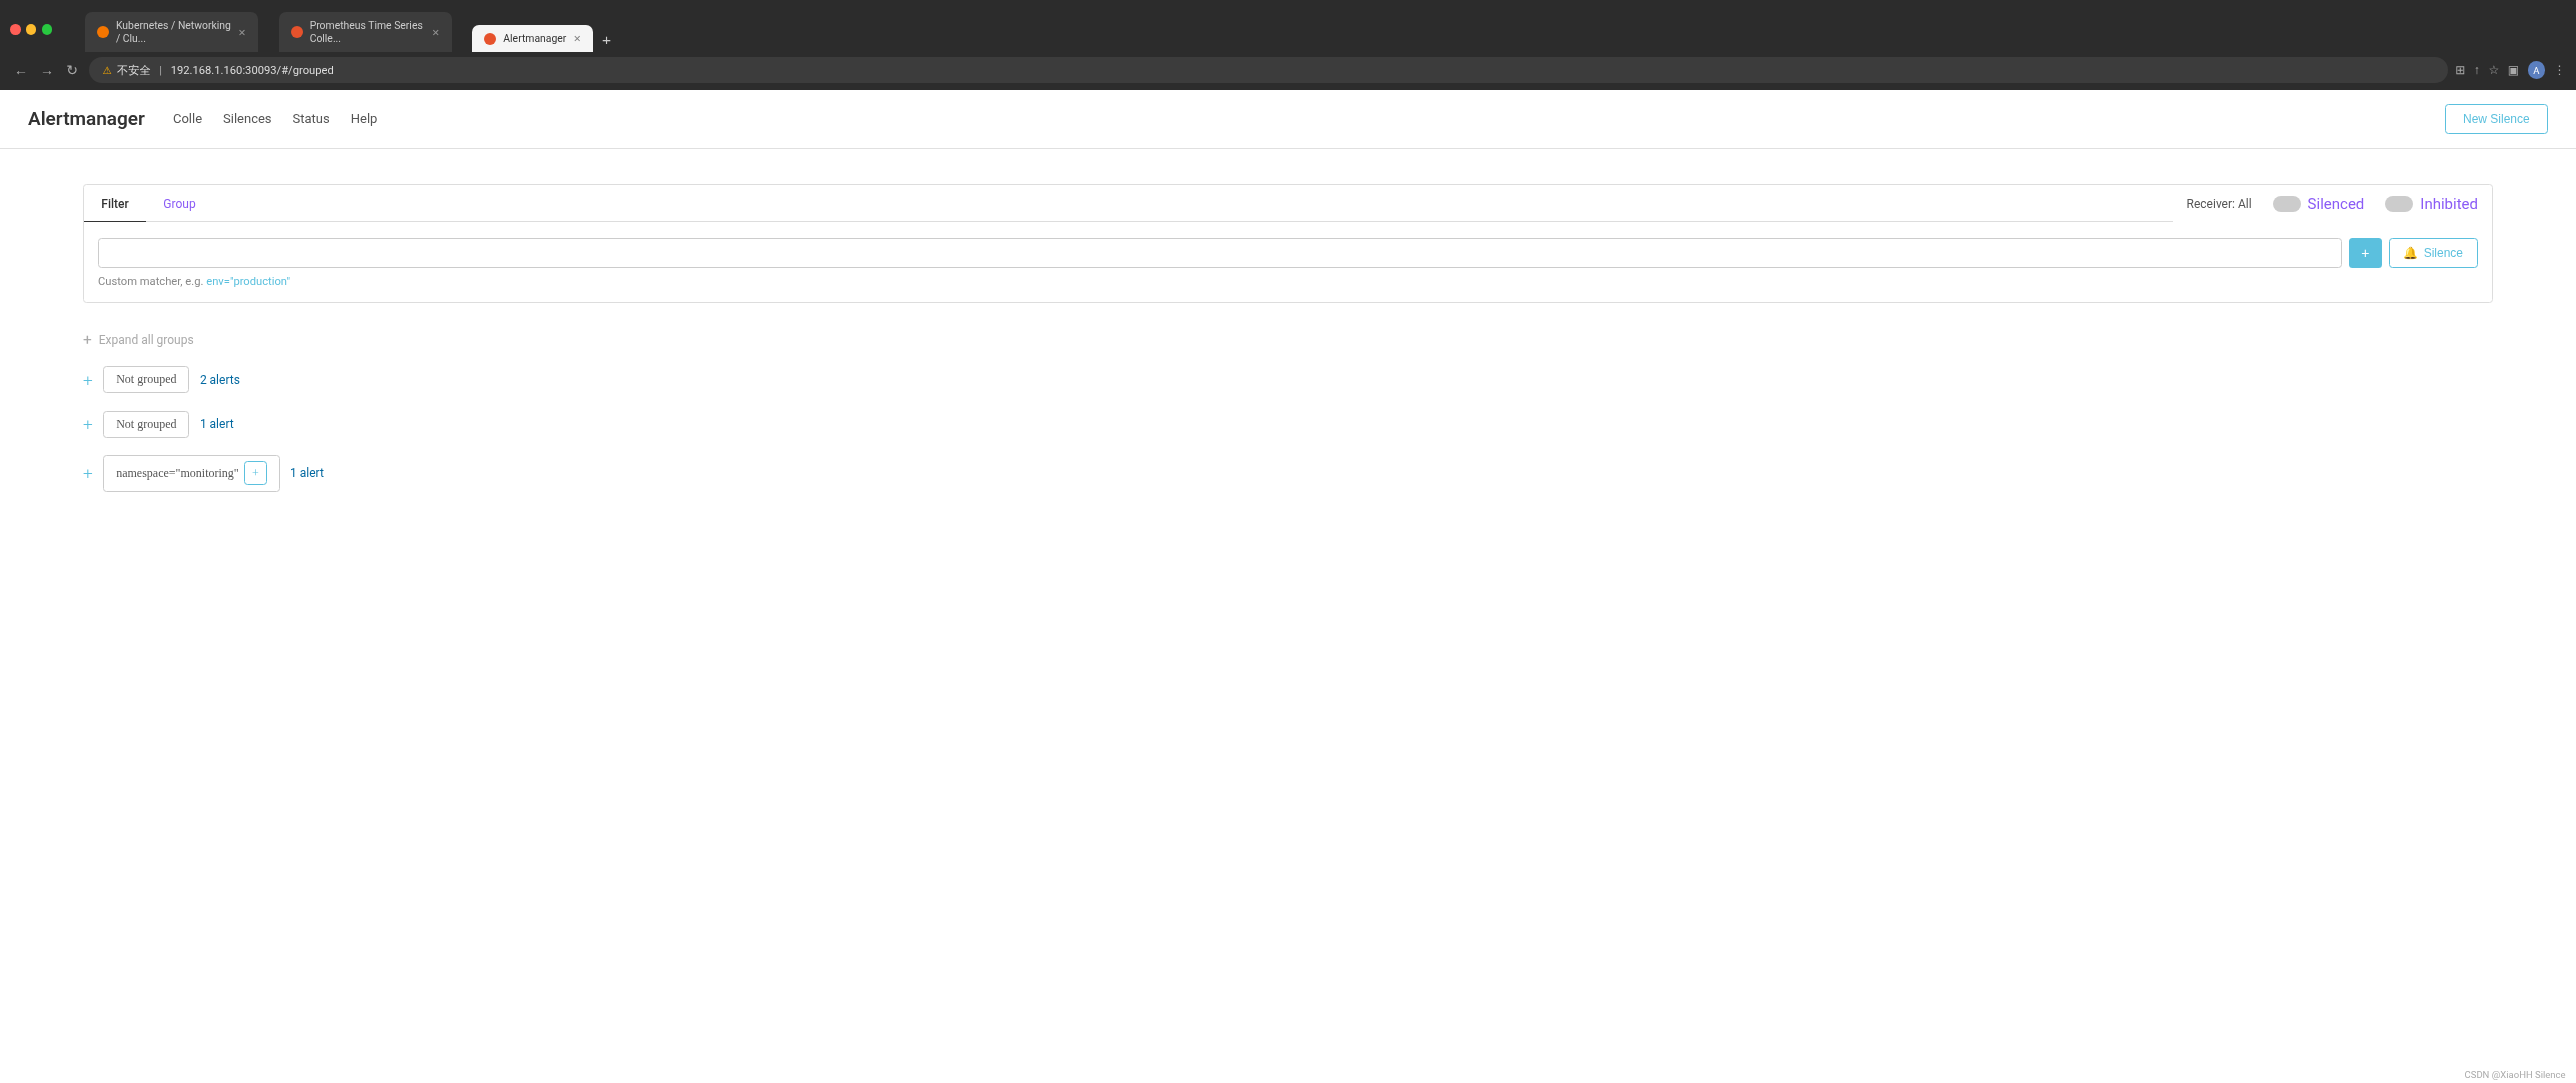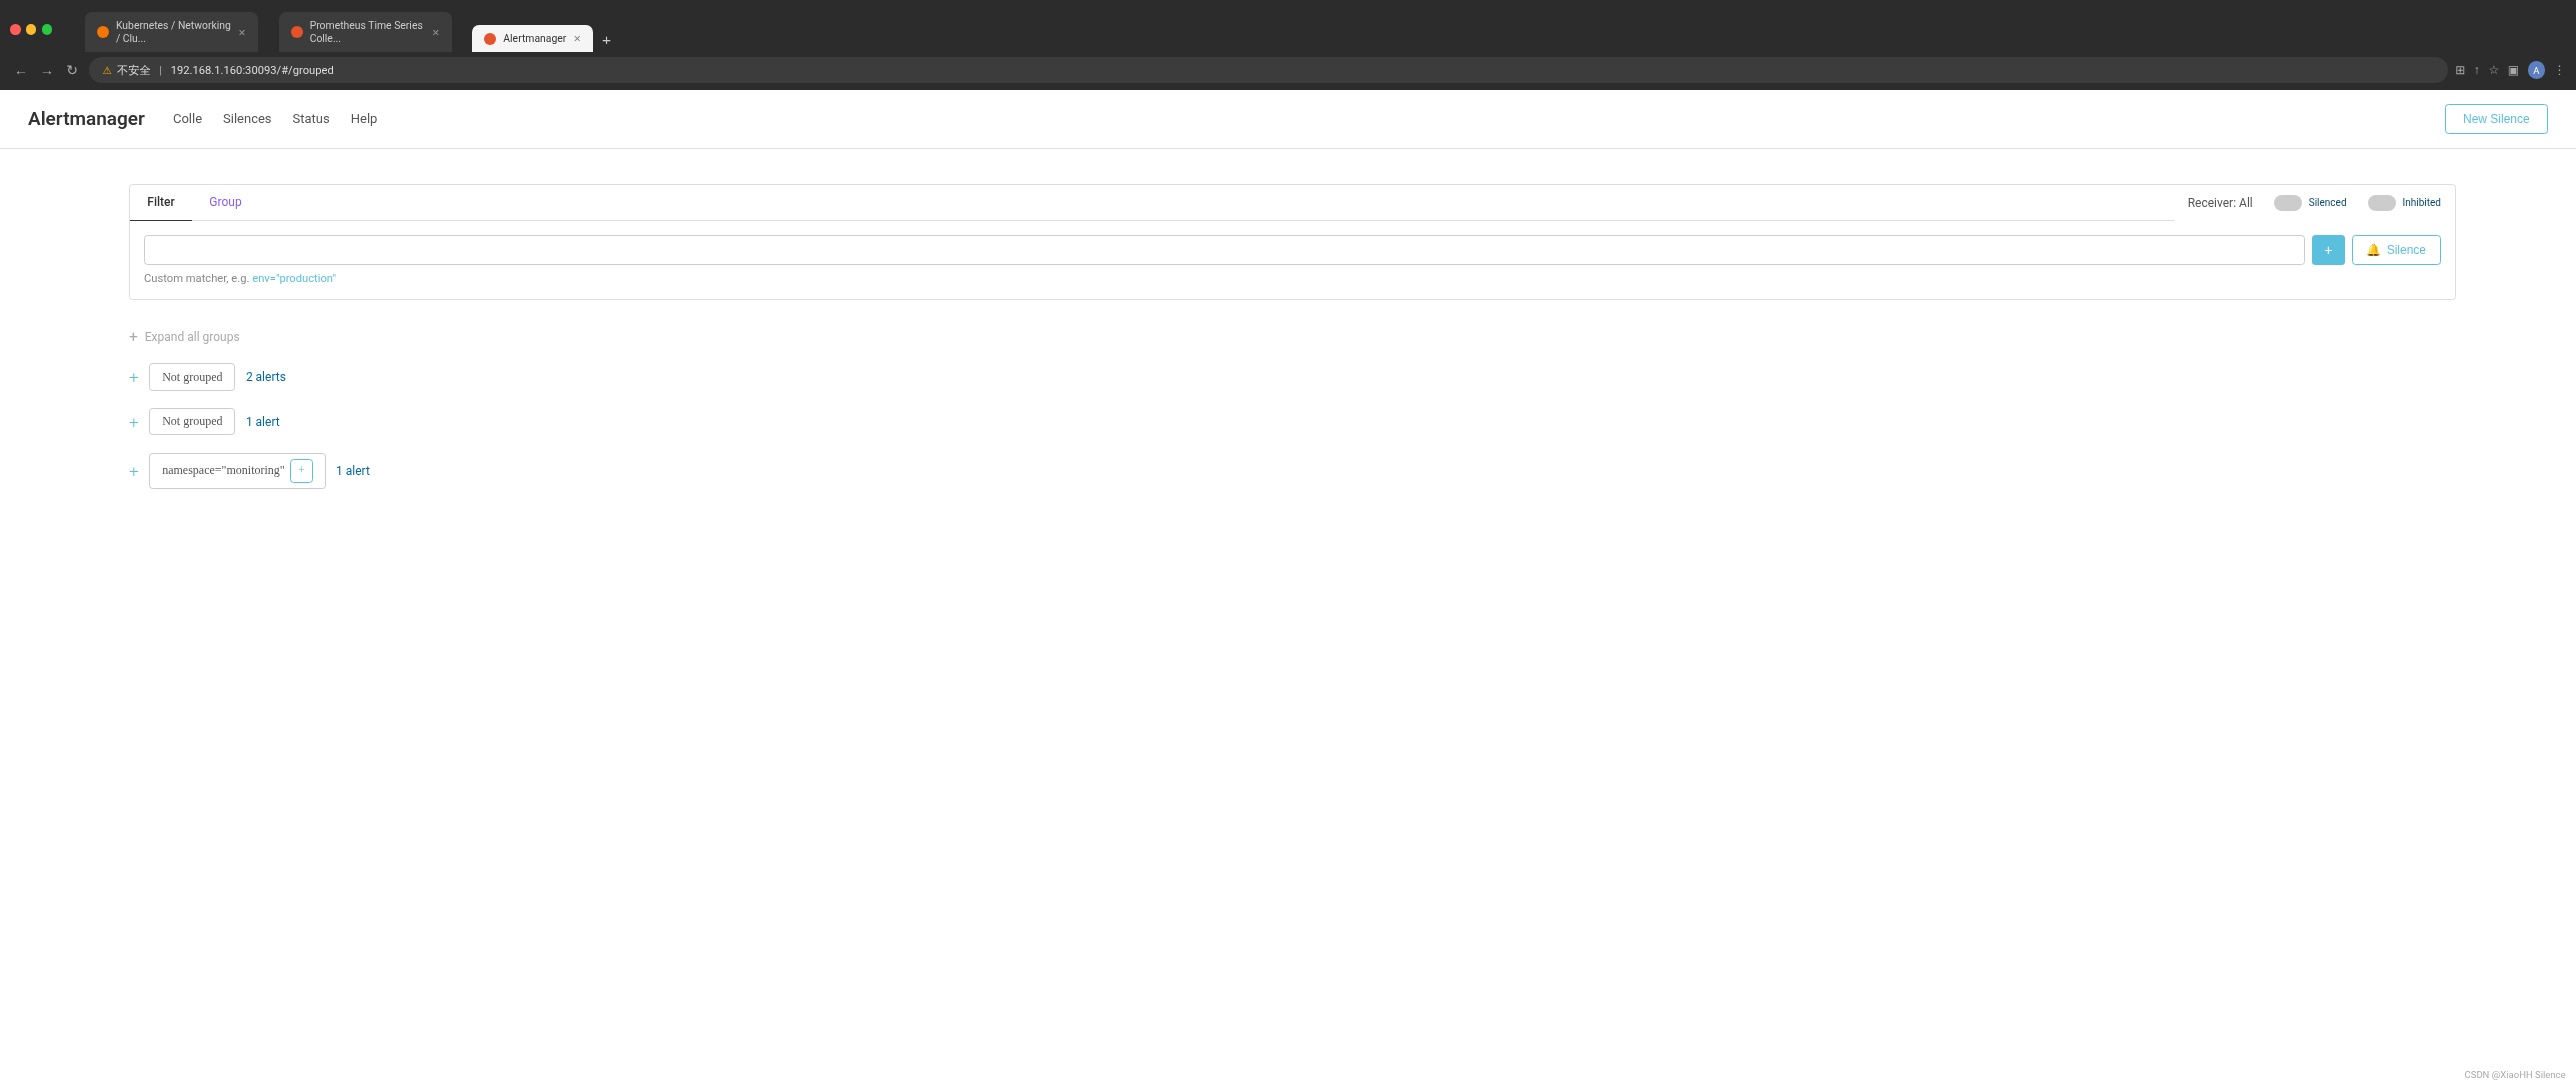--- a/index.html
+++ b/index.html
@@ -35,33 +35,33 @@
 
     
     .app { background: white; min-height: calc(100vh - 86px); }
     .navbar { display: flex; align-items: center; padding: 14px 28px; border-bottom: 0.9px solid #e0e0e0; gap: 28px; }
     .brand { font-size: 19px; font-weight: 600; color: #333; }
     .nav-links { display: flex; gap: 21px; }
     .nav-link { color: #555; text-decoration: none; font-size: 13px; cursor: pointer; }
     .navbar-right { margin-left: auto; }
     .btn-new-silence { border: 0.9px solid #5bc0de; color: #5bc0de; background: white; padding: 7px 17.3px; border-radius: 3.5px; font-size: 12px; cursor: pointer; }
 
-    .content { padding: 35px 120px; margin-left: 9px; }
+    .content { padding: 35px 83px; }
 
     
     .filter-card { border: 0.9px solid #ddd; border-radius: 3.5px; background: white; margin-bottom: 28px; }
     .filter-tabs { display: flex; border-bottom: 0.9px solid #ddd; }
     .filter-tab { padding: 10.4px 17.3px; font-size: 12px; cursor: pointer; color: #8b5cf6; border-bottom: 1.7px solid transparent; margin-bottom: -0.9px; }
     .filter-tab.active { border-bottom: 1.7px solid #333; color: #333; font-weight: 500; }
     .filter-options { display: flex; align-items: center; padding: 10.4px 14px; gap: 21px; margin-left: auto; }
     .filter-header { display: flex; align-items: center; }
     .receiver-label { font-size: 12px; color: #555; }
     .toggle-group { display: flex; align-items: center; gap: 7px; }
     .toggle-checkbox { width: 28px; height: 15.5px; background: #ccc; border-radius: 8.6px; cursor: pointer; position: relative; }
-    .toggle-label { font-size: 10px; color: #0c4a6e; }
+    .toggle-label { font-size: 15px; color: #8b5cf6; }
 
     .filter-body { padding: 14px; }
     .filter-input-row { display: flex; gap: 7px; margin-bottom: 7px; }
     .filter-input { flex: 1; border: 0.9px solid #ccc; border-radius: 3.5px; padding: 7px 10.4px; font-size: 12px; outline: none; }
     .btn-plus { background: #5bc0de; color: white; border: none; border-radius: 3.5px; padding: 7px 12px; font-size: 14px; cursor: pointer; }
     .btn-silence { border: 0.9px solid #5bc0de; color: #5bc0de; background: white; border-radius: 3.5px; padding: 7px 14px; font-size: 12px; cursor: pointer; display: flex; align-items: center; gap: 5.2px; }
     .filter-hint { font-size: 11.2px; color: #888; }
     .filter-hint a { color: #5bc0de; text-decoration: none; }
 
     

